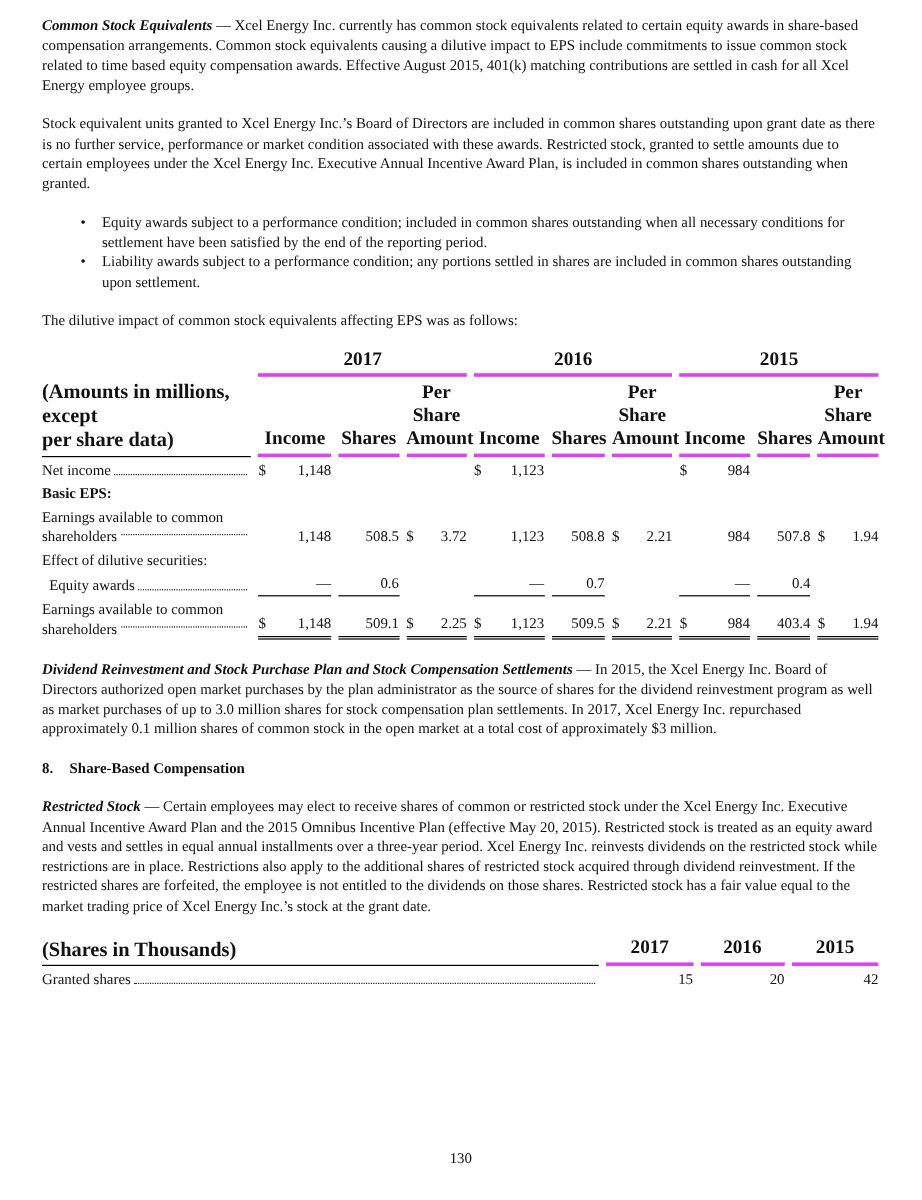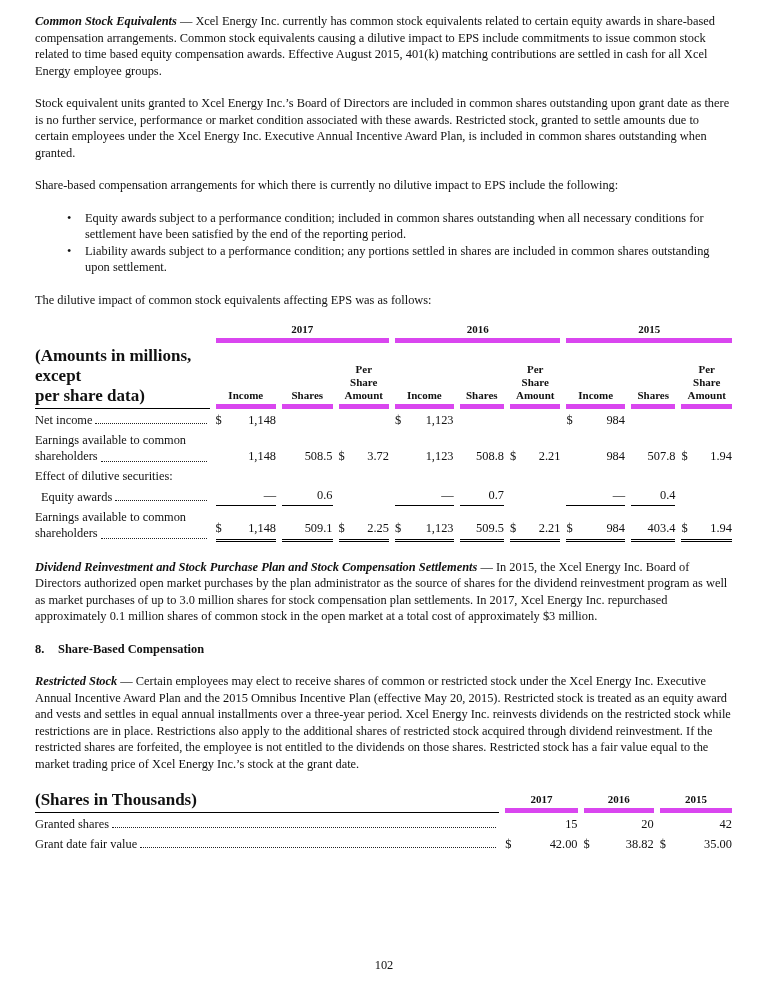--- a/index.html
+++ b/index.html
@@ -12,46 +12,45 @@
   .bullets{margin:0 0 16px 0;}
   .bullet{display:flex;margin:0;}
   .dot{flex:0 0 18px;padding-left:32px;}
   .btxt{flex:1;}
   .h8{display:flex;font-weight:bold;margin:0 0 16px 0;}
   .h8 .num{flex:0 0 23px;}
 
   table{border-collapse:separate;border-spacing:0;width:100%;table-layout:fixed;margin:0 0 16px 0;}
   td{vertical-align:bottom;padding:2px 3px 1px 3px;}
   td.lblcol{padding-left:0;}
-  .hd{border-bottom:5px solid #d946ef;padding-bottom:2px;text-align:center;font-weight:bold;font-size:11px;line-height:1.18;}
+  .hd{border-bottom:3px solid #d946ef;padding-bottom:2px;text-align:center;font-weight:bold;font-size:16px;line-height:1.18;}
   .lblhd{border-bottom:1px solid #000;padding-bottom:2px;font-weight:bold;font-size:17px;line-height:1.18;}
   .stack span{display:block;}
   .mc{display:flex;align-items:baseline;}
   .mc .cur{margin-right:auto;}
   .mc .val{text-align:right;}
   .mc.us{border-bottom:1px solid #000;padding-bottom:1px;}
   .mc.ud{border-bottom:3px double #000;padding-bottom:2px;}
   .rowlbl{display:flex;align-items:baseline;}
   .leader{flex:1 1 auto;border-bottom:1.6px dotted #222;margin:0 3px 3px 3px;min-width:6px;}
   .sect{font-weight:bold;}
   .plain{font-weight:normal;margin-top:48px;}
   .indent1{padding-left:6px;}
-  .twoline .l2{display:flex;align-items:flex-end;}
+  .twoline .l2{display:flex;align-items:center;}
   .pagenum{position:absolute;bottom:27px;left:0;right:0;text-align:center;}
 </style>
 </head>
 <body>
 
 <div class="page">
 
   <p><span class="lead">Common Stock Equivalents</span><span> — Xcel Energy Inc. currently has common stock equivalents related to certain equity awards in share-based compensation arrangements.  Common stock equivalents causing a dilutive impact to EPS include commitments to issue common stock related to time based equity compensation awards.  Effective August 2015, 401(k) matching contributions are settled in cash for all Xcel Energy employee groups.</span></p>
 
   <p>Stock equivalent units granted to Xcel Energy Inc.’s Board of Directors are included in common shares outstanding upon grant date as there is no further service, performance or market condition associated with these awards.  Restricted stock, granted to settle amounts due to certain employees under the Xcel Energy Inc. Executive Annual Incentive Award Plan, is included in common shares outstanding when granted.</p>
 
-  <p>Share-based compensation arrangements for which there is currently no dilutive impact to EPS include the following:</p>
 
   <div class="bullets">
     <div class="bullet">
       <span class="dot">•</span>
       <span class="btxt">Equity awards subject to a performance condition; included in common shares outstanding when all necessary conditions for settlement have been satisfied by the end of the reporting period.</span>
     </div>
     <div class="bullet">
       <span class="dot">•</span>
       <span class="btxt">Liability awards subject to a performance condition; any portions settled in shares are included in common shares outstanding upon settlement.</span>
     </div>
@@ -159,20 +158,23 @@
       <td>
             <div class="mc">
               <span class="cur">$</span>
               <span class="val">984</span>
             </div>
           </td>
       <td></td>
           <td></td>
     </tr>
 
+    <tr>
+      <td class="lblcol sect" colspan="10">Basic EPS:</td>
+    </tr>
 
     <tr>
       <td class="lblcol">
         <div class="twoline"><span>Earnings available to common</span>
         <div class="l2">
                 <span>shareholders</span>
                 <span class="leader"></span>
               </div></div>
       </td>
       <td>
@@ -401,44 +403,18 @@
               <span class="val">20</span>
             </div>
           </td>
       <td>
             <div class="mc">
               <span class="cur"></span>
               <span class="val">42</span>
             </div>
           </td>
     </tr>
-    <tr>
-      <td class="lblcol">
-            <div class="rowlbl">
-              <span>Grant date fair value</span>
-              <span class="leader"></span>
-            </div>
-          </td>
-      <td>
-            <div class="mc">
-              <span class="cur">$</span>
-              <span class="val">42.00</span>
-            </div>
-          </td>
-      <td>
-            <div class="mc">
-              <span class="cur">$</span>
-              <span class="val">38.82</span>
-            </div>
-          </td>
-      <td>
-            <div class="mc">
-              <span class="cur">$</span>
-              <span class="val">35.00</span>
-            </div>
-          </td>
-    </tr>
   </tbody>
     </table>
 
 </div>
 
-<div class="pagenum">102</div>
+<div class="pagenum">130</div>
 
 </body></html>

